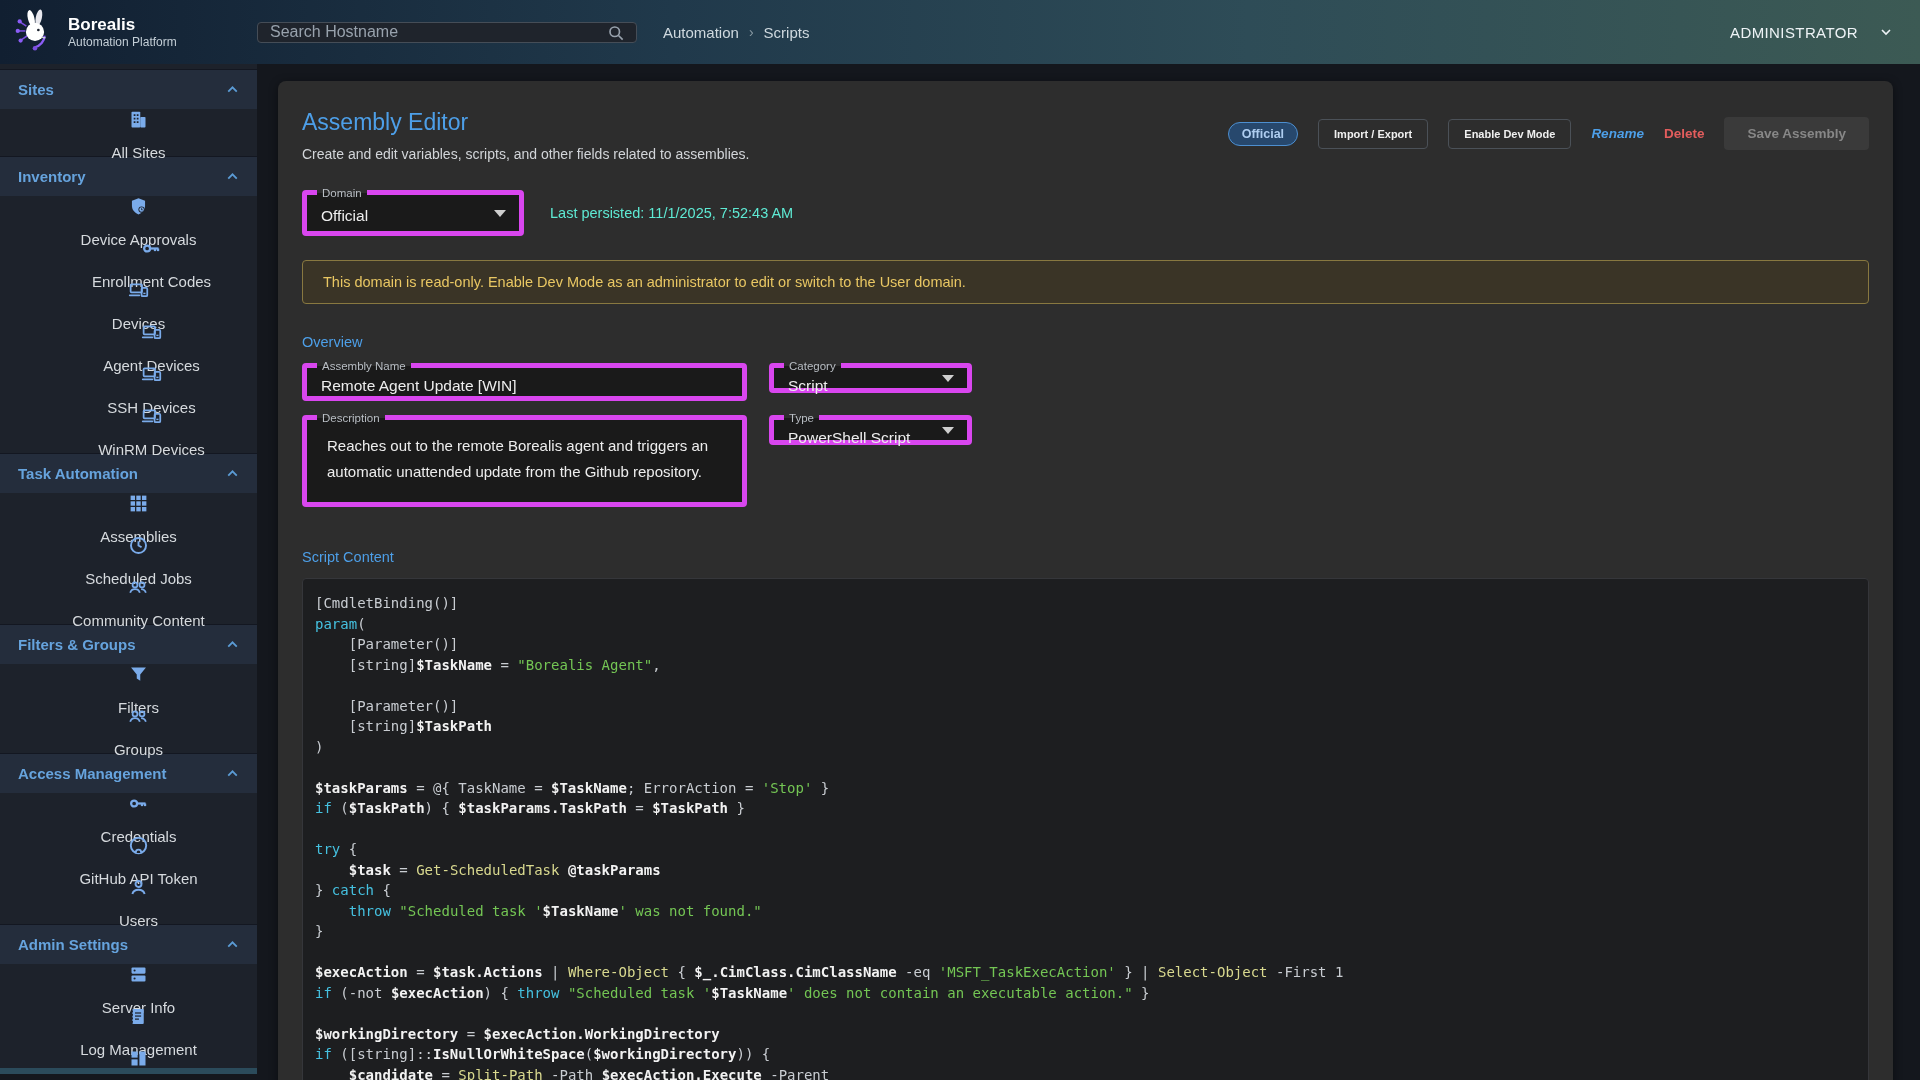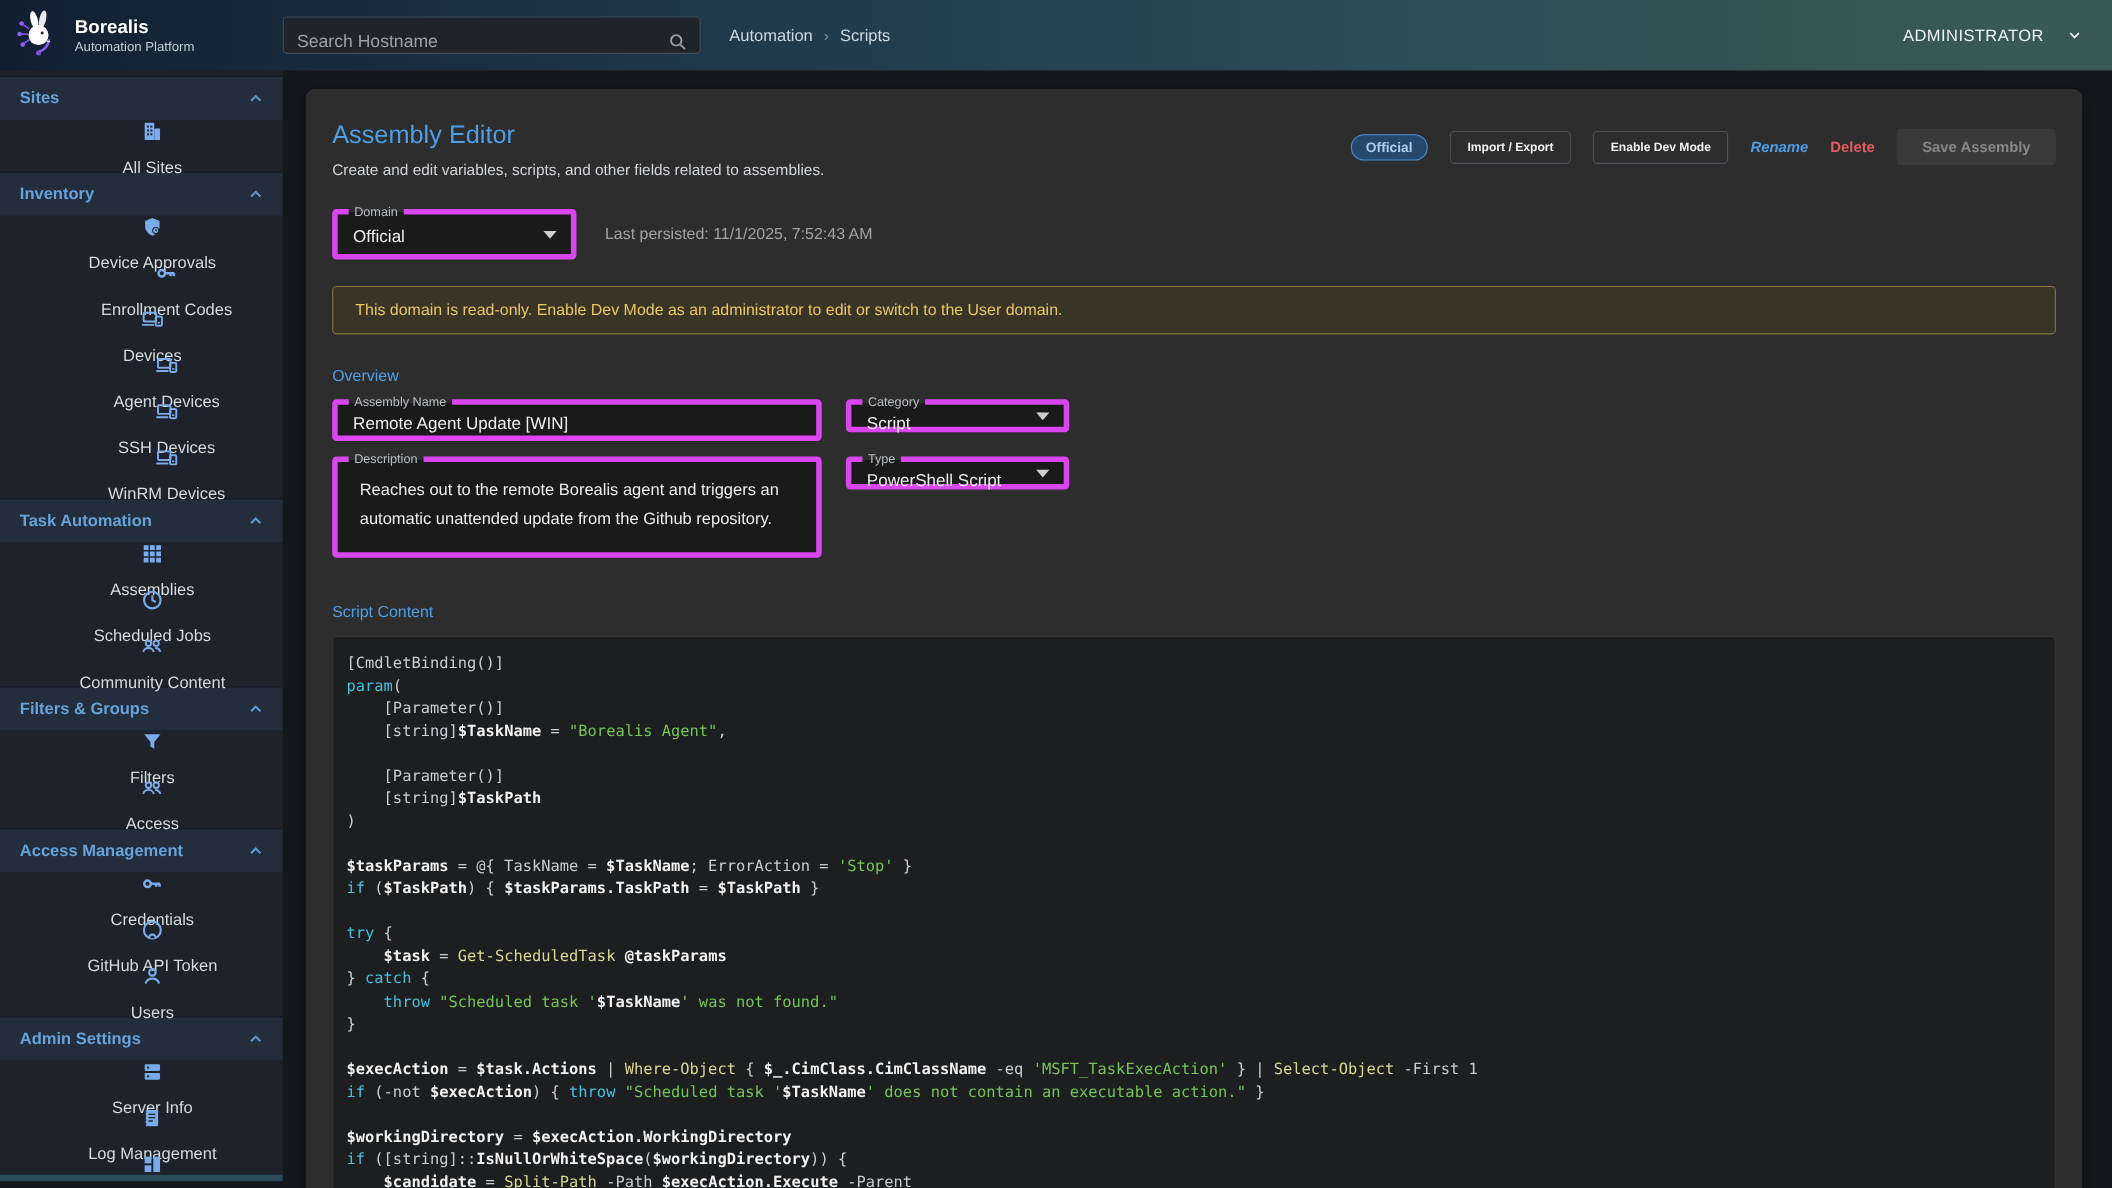--- a/index.html
+++ b/index.html
@@ -6,22 +6,22 @@
   html,body { width:1920px; height:1080px; overflow:hidden; background:#14171d;
               font-family:"Liberation Sans", sans-serif; }
 
   
   .header { position:absolute; top:0; left:0; width:1920px; height:64px;
     background:linear-gradient(90deg,#111f31 0%,#20394b 35%,#2e4c57 65%,#3c5a54 100%);
     display:flex; align-items:center; z-index:5; }
   .brand { width:257px; display:flex; align-items:center; gap:10px; padding-left:12px; }
   .brand-name { color:#ffffff; font-size:17px; font-weight:bold; line-height:1.15; }
   .brand-sub { color:#c3ced6; font-size:12px; }
-  .search-box { width:380px; height:34px; background:#1f242c; border:1px solid #454d57;
-    border-radius:4px; display:flex; align-items:flex-end; padding:0 10px 0 12px; }
+  .search-box { width:380px; height:21px; background:#1f242c; border:1px solid #454d57;
+    border-radius:4px; display:flex; align-items:flex-start; padding:0 10px 0 12px; }
   .search-box input { flex:1; background:transparent; border:none; outline:none;
     color:#dfe5ea; font-size:16px; font-family:"Liberation Sans",sans-serif; }
   .search-box input::placeholder { color:#98a2ad; }
   .breadcrumb { display:flex; align-items:center; gap:10px; margin-left:26px;
     color:#cfd9df; font-size:15px; }
   .breadcrumb .sep { color:#8a9aa4; font-size:14px; }
   .header-spacer { flex:1; }
   .admin { display:flex; align-items:center; gap:20px; padding-right:26px;
     color:#eef3f6; font-size:15px; letter-spacing:.4px; cursor:pointer; }
 
@@ -66,21 +66,21 @@
   .field .flabel { position:absolute; top:-8px; left:10px; font-size:11.5px; color:#b9bec4;
     padding:0 5px; background:linear-gradient(#2d2d2d 50%, #1a1a1a 50%); }
   .field .fvalue { color:#ededed; font-size:15.5px; }
   .caret { position:absolute; right:13px; top:50%; margin-top:-3px; width:0; height:0;
     border-left:6px solid transparent; border-right:6px solid transparent;
     border-top:7px solid #cfcfcf; }
 
   .domain-row { display:flex; align-items:center; gap:26px; margin-top:28px; }
   .domain-select { width:222px; height:46px; cursor:pointer; }
   .domain-select .fvalue { position:absolute; left:14px; top:12px; }
-  .persisted { color:#a3a3a3; font-size:14.5px; }
+  .persisted { color:#5eead4; font-size:14.5px; }
 
   .warning { margin-top:24px; height:44px; background:#3a3426; border:1px solid #887840;
     border-radius:4px; display:flex; align-items:center; padding:0 20px; color:#e9c763;
     font-size:14.5px; }
 
   .section-label { color:#4d9fe8; font-size:14.5px; }
   .overview-label { margin-top:30px; }
   .form-grid { margin-top:13px; display:grid; grid-template-columns:445px 203px;
     column-gap:22px; row-gap:14px; align-items:start; }
   .input-sm { height:38px; }
@@ -318,21 +318,21 @@
       </div>
       <div class="nav-item">
         <span class="ic">
           <svg width="21" height="21" viewBox="0 0 24 24" fill="none" stroke="#7aabea" stroke-width="2">
             <circle cx="8" cy="9" r="2.8"></circle>
             <circle cx="16" cy="9" r="2.8"></circle>
             <path d="M2.5 18c.8-3 3-4.2 5.5-4.2s4.7 1.2 5.5 4.2"></path>
             <path d="M15 13.9c2.4.1 4.6 1.2 5.4 4.1"></path>
           </svg>
         </span>
-                   <span>Access</span>
+                   <span>Groups</span>
       </div>
       <div class="section-header">
         <span class="sec-label">Access Management</span>
                  <span style="display:flex;">
           <svg width="17" height="17" viewBox="0 0 24 24" fill="none" stroke="#5b9bd5" stroke-width="2.6">
             <polyline points="6 15 12 9 18 15"></polyline>
           </svg>
         </span>
       </div>
       <div class="nav-item">

